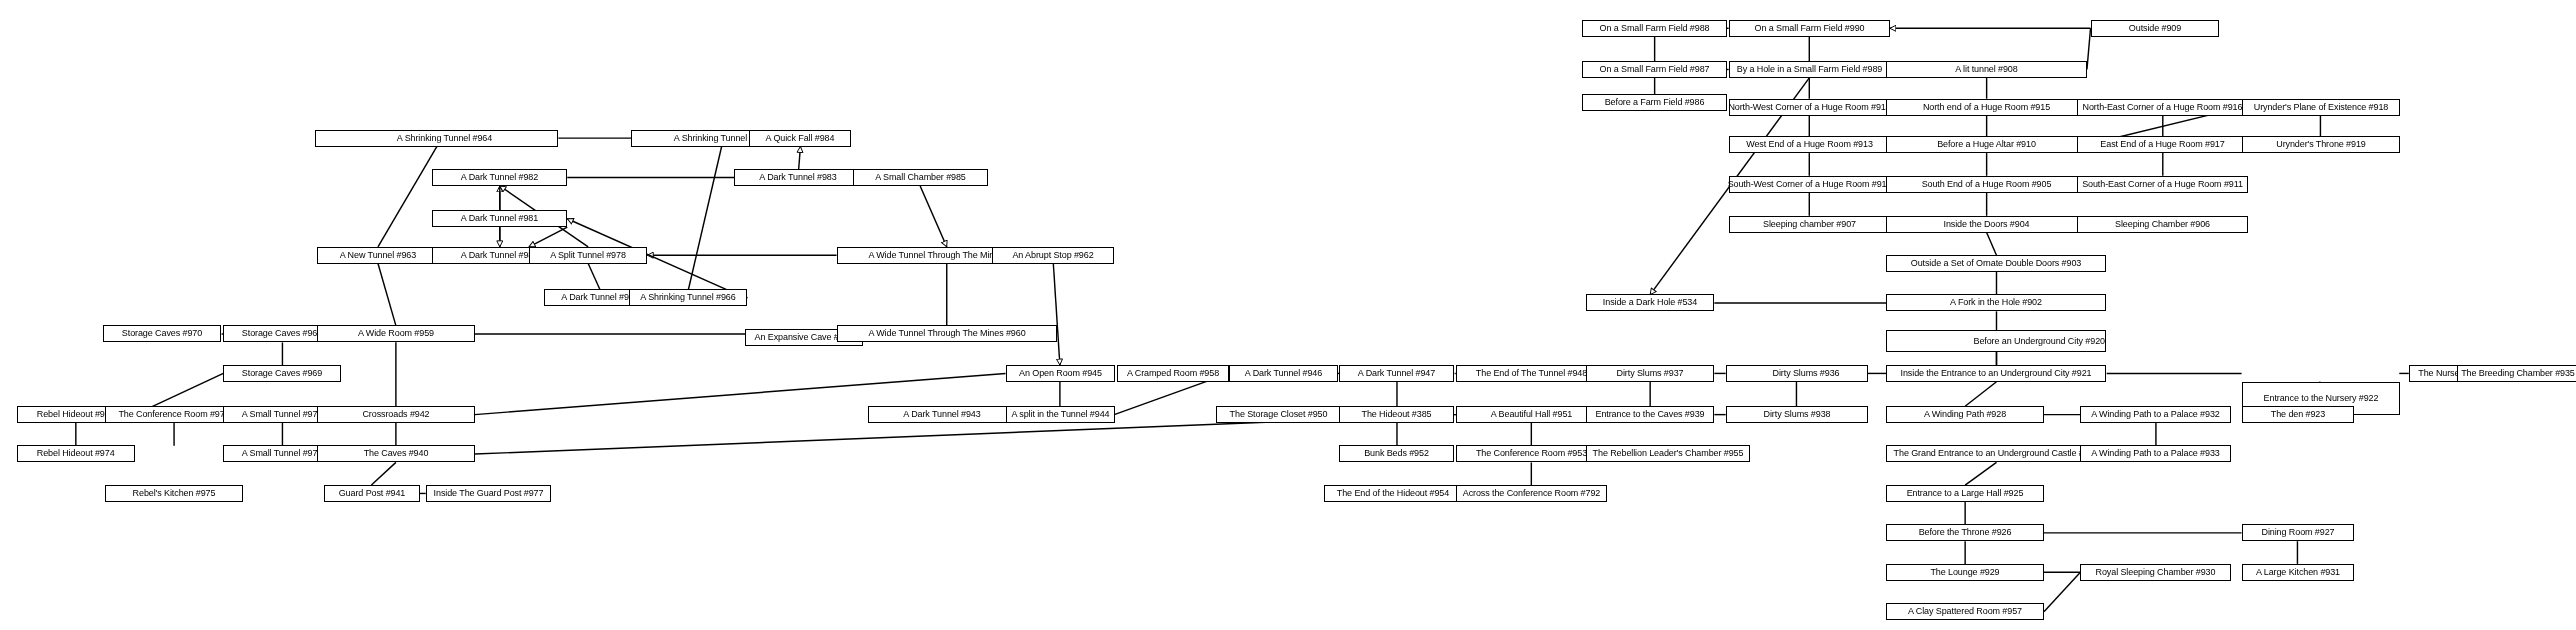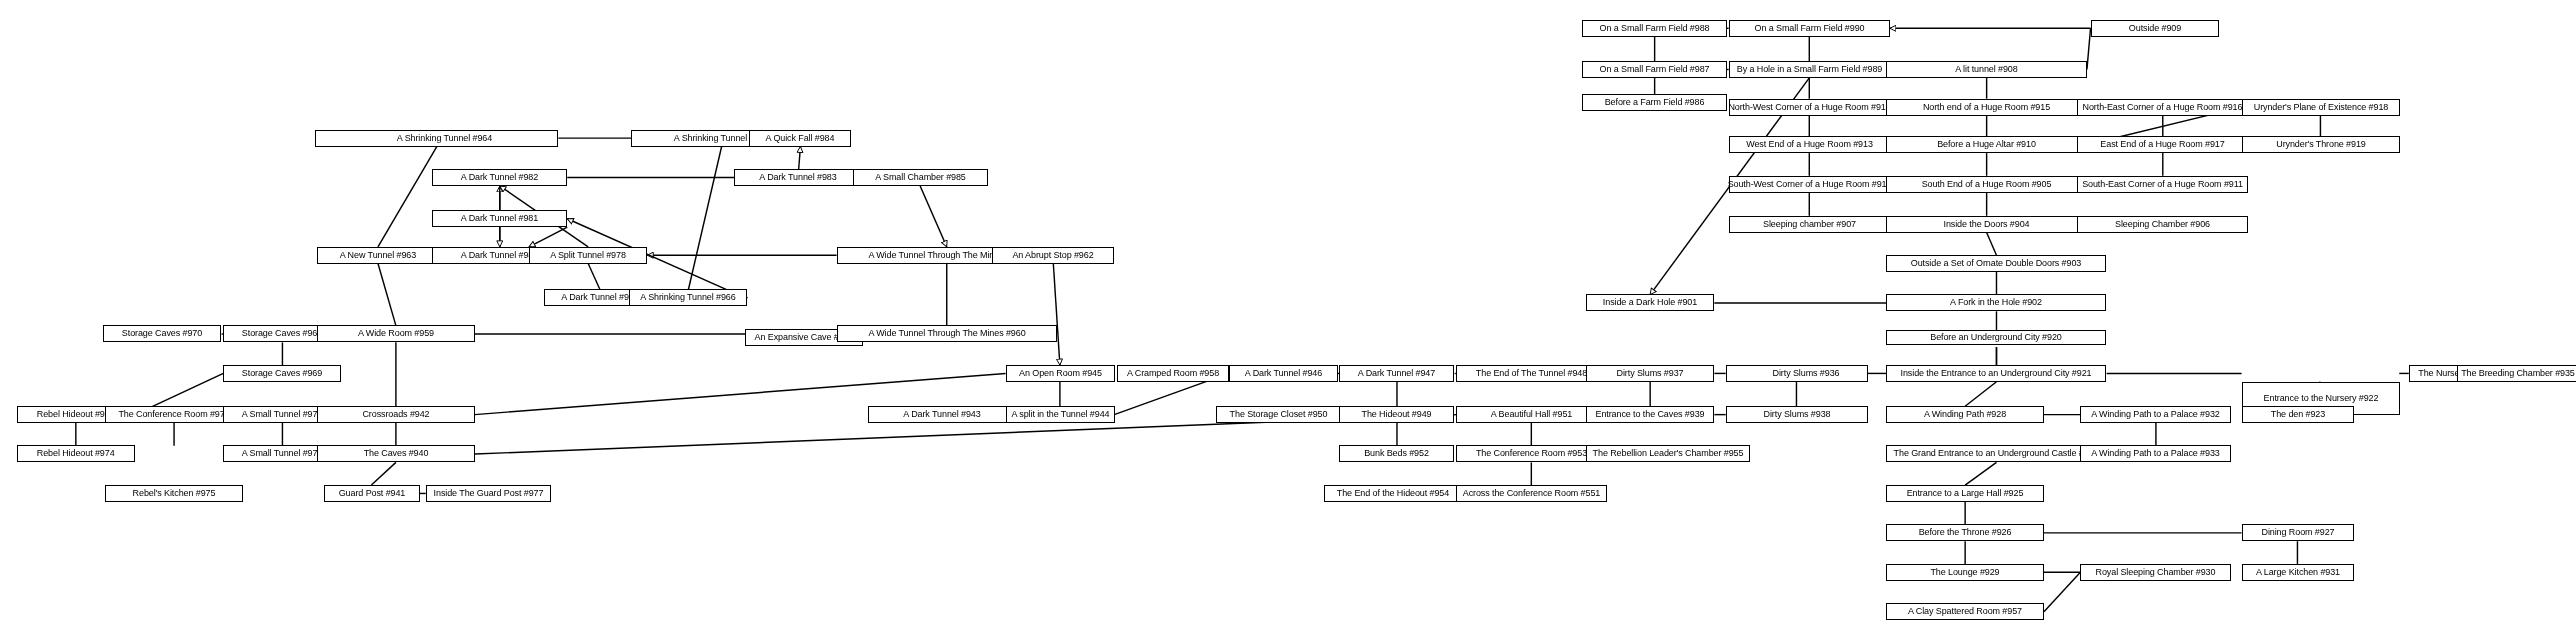--- a/index.html
+++ b/index.html
@@ -259,21 +259,21 @@
       <div class="node" style="left: 868px; top: 406px; width: 148px; height: 16.7px;">
         <span class="node-label">A Dark Tunnel #943</span>
       </div>
       <div class="node" style="left: 1006px; top: 406px; width: 109px; height: 16.7px;">
         <span class="node-label">A split in the Tunnel #944</span>
       </div>
       <div class="node" style="left: 1216px; top: 406px; width: 125px; height: 16.7px;">
         <span class="node-label">The Storage Closet #950</span>
       </div>
       <div class="node" style="left: 1339px; top: 406px; width: 115px; height: 16.7px;">
-        <span class="node-label">The Hideout #949</span>
+        <span class="node-label">The Hideout #385</span>
       </div>
       <div class="node" style="left: 1456px; top: 406px; width: 151px; height: 16.7px;">
         <span class="node-label">A Beautiful Hall #951</span>
       </div>
       <div class="node" style="left: 1586px; top: 406px; width: 128px; height: 16.7px;">
         <span class="node-label">Entrance to the Caves #939</span>
       </div>
       <div class="node" style="left: 1726px; top: 406px; width: 142px; height: 16.7px;">
         <span class="node-label">Dirty Slums #938</span>
       </div>
@@ -316,21 +316,21 @@
       <div class="node" style="left: 324px; top: 485px; width: 96px; height: 16.7px;">
         <span class="node-label">Guard Post #941</span>
       </div>
       <div class="node" style="left: 426px; top: 485px; width: 125px; height: 16.7px;">
         <span class="node-label">Inside The Guard Post #977</span>
       </div>
       <div class="node" style="left: 1324px; top: 485px; width: 138px; height: 16.7px;">
         <span class="node-label">The End of the Hideout #954</span>
       </div>
       <div class="node" style="left: 1456px; top: 485px; width: 151px; height: 16.7px;">
-        <span class="node-label">Across the Conference Room #551</span>
+        <span class="node-label">Across the Conference Room #792</span>
       </div>
       <div class="node" style="left: 1886px; top: 485px; width: 158px; height: 16.7px;">
         <span class="node-label">Entrance to a Large Hall #925</span>
       </div>
       <div class="node" style="left: 1886px; top: 524px; width: 158px; height: 16.7px;">
         <span class="node-label">Before the Throne #926</span>
       </div>
       <div class="node" style="left: 2242px; top: 524px; width: 112px; height: 16.7px;">
         <span class="node-label">Dining Room #927</span>
       </div>
@@ -406,23 +406,23 @@
       <div class="node" style="left: 1886px; top: 216px; width: 201px; height: 16.7px;">
         <span class="node-label">Inside the Doors #904</span>
       </div>
       <div class="node" style="left: 2077px; top: 216px; width: 171px; height: 16.7px;">
         <span class="node-label">Sleeping Chamber #906</span>
       </div>
       <div class="node" style="left: 1886px; top: 255px; width: 220px; height: 16.7px;">
         <span class="node-label">Outside a Set of Ornate Double Doors #903</span>
       </div>
       <div class="node" style="left: 1586px; top: 294px; width: 128px; height: 16.7px;">
-        <span class="node-label">Inside a Dark Hole #901</span>
+        <span class="node-label">Inside a Dark Hole #534</span>
       </div>
       <div class="node" style="left: 1886px; top: 294px; width: 220px; height: 16.7px;">
         <span class="node-label">A Fork in the Hole #902</span>
       </div>
-      <div class="node" style="left: 1886px; top: 330px; width: 220px; height: 15px;">
+      <div class="node" style="left: 1886px; top: 330px; width: 220px; height: 22px; justify-content: flex-end;">
         <span class="node-label">Before an Underground City #920</span>
       </div>
     </div>
 </div>
 
 
 </body></html>

